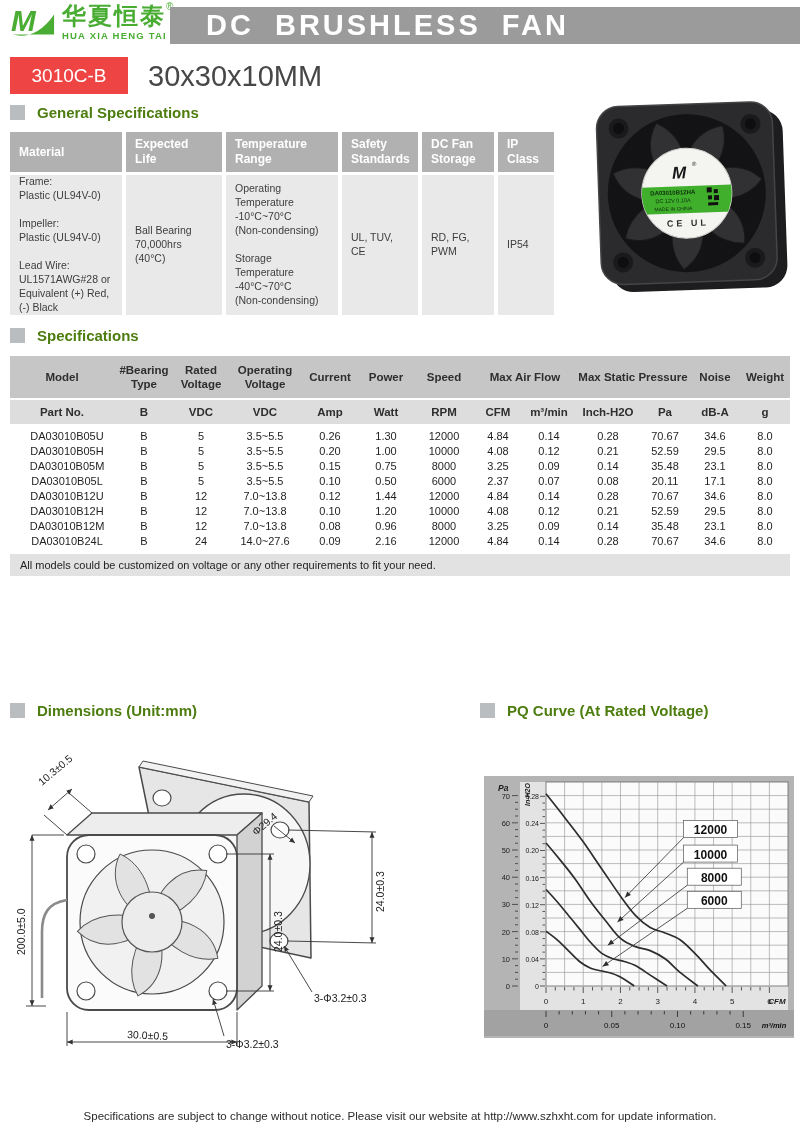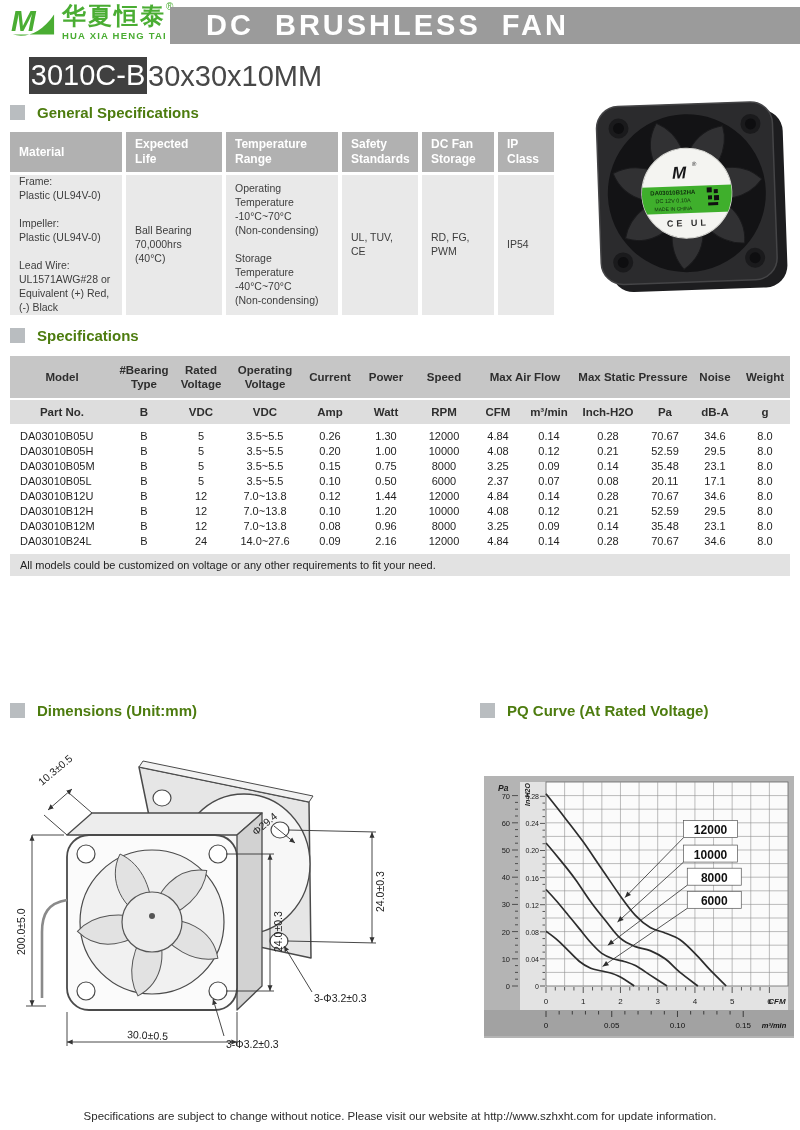--- a/index.html
+++ b/index.html
@@ -9,22 +9,22 @@
   
   .brand{position:absolute;left:10px;top:4px;display:flex;align-items:flex-start;gap:6px;}
   .brand-text{display:flex;flex-direction:column;line-height:1;}
   .brand-cn{font-size:24px;font-weight:bold;letter-spacing:2px;}
   .brand-en{font-size:9.5px;font-weight:bold;letter-spacing:1.2px;margin-top:3px;}
   .banner{position:absolute;left:170px;top:7px;right:0;height:37px;background:#9b9b9b;
           color:#fff;font-size:29px;font-weight:bold;letter-spacing:3px;word-spacing:10px;
           line-height:37px;padding-left:36px;box-sizing:border-box;}
 
   
-  .model-badge{position:absolute;left:10px;top:57px;width:118px;height:37px;background:#404040;
-               color:#fff;font-size:29px;line-height:37px;text-align:center;margin-left:19px;}
+  .model-badge{position:absolute;left:10px;top:57px;width:118px;height:37px;background:#ef4444;
+               color:#fff;font-size:19px;line-height:37px;text-align:center;}
   .model-size{position:absolute;left:148px;top:57px;height:37px;font-size:29px;color:#474747;line-height:39px;}
 
   
   .section-title{position:absolute;display:flex;align-items:center;gap:12px;
                  font-weight:bold;font-size:15px;color:#4d7c0f;}
   .section-title .bullet{width:15px;height:15px;background:#b9bdc0;flex:none;}
   #st-general{left:10px;top:104px;}
   #st-specs{left:10px;top:327px;}
   #st-dims{left:10px;top:702px;}
   #st-pq{left:480px;top:702px;justify-content:space-between;}
@@ -41,21 +41,21 @@
 
   
   .spec-table{position:absolute;left:10px;top:356px;width:780px;border-collapse:collapse;
               font-size:11px;color:#1f1f1f;table-layout:fixed;}
   .spec-table th,.spec-table td{padding:0;text-align:center;font-weight:normal;}
   .spec-table tr.h1 th{background:#c6c6c6;font-weight:600;font-size:11.5px;height:42px;
                        line-height:1.25;color:#2e2e2e;}
   .spec-table tr.h2 th{background:#dddddd;font-weight:600;font-size:11.5px;height:24px;color:#2e2e2e;
                        border-top:2px solid #fff;}
   .spec-table tbody td{height:15px;}
-  .spec-table tbody td.partno{text-align:left;padding-left:10px;}
+  .spec-table tbody td.partno{text-align:center;padding-left:10px;}
   .spec-table tbody tr:first-child td{padding-top:4px;}
   .spec-table .note-row td{background:#e2e2e2;text-align:left;padding:5px 10px;height:auto;
                            border-top:6px solid #fff;}
 
   
   #fan-photo{position:absolute;left:585px;top:92px;}
   #dims-svg{position:absolute;left:12px;top:740px;}
   #pq-wrap{position:absolute;left:484px;top:776px;width:310px;height:262px;}
 
   

